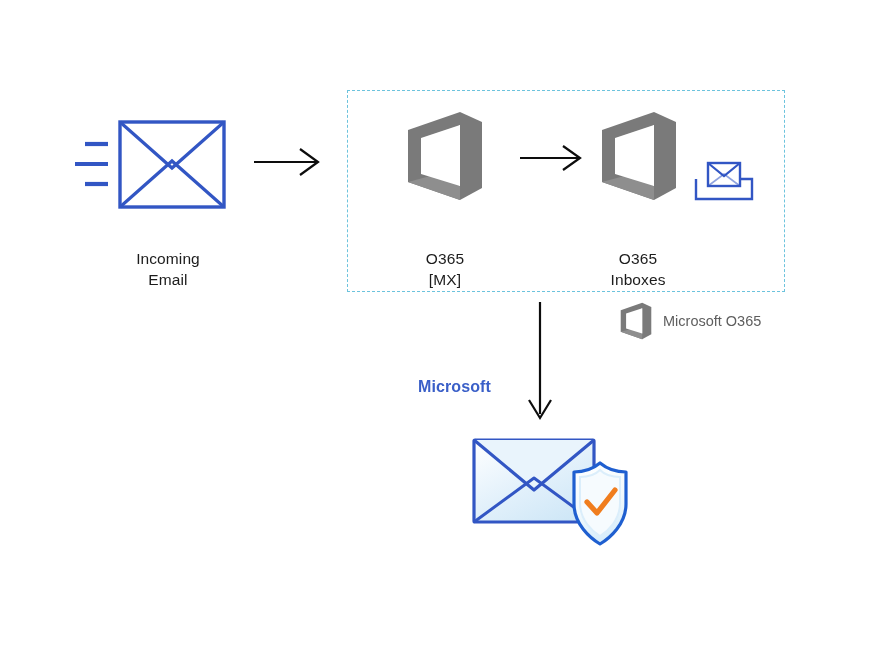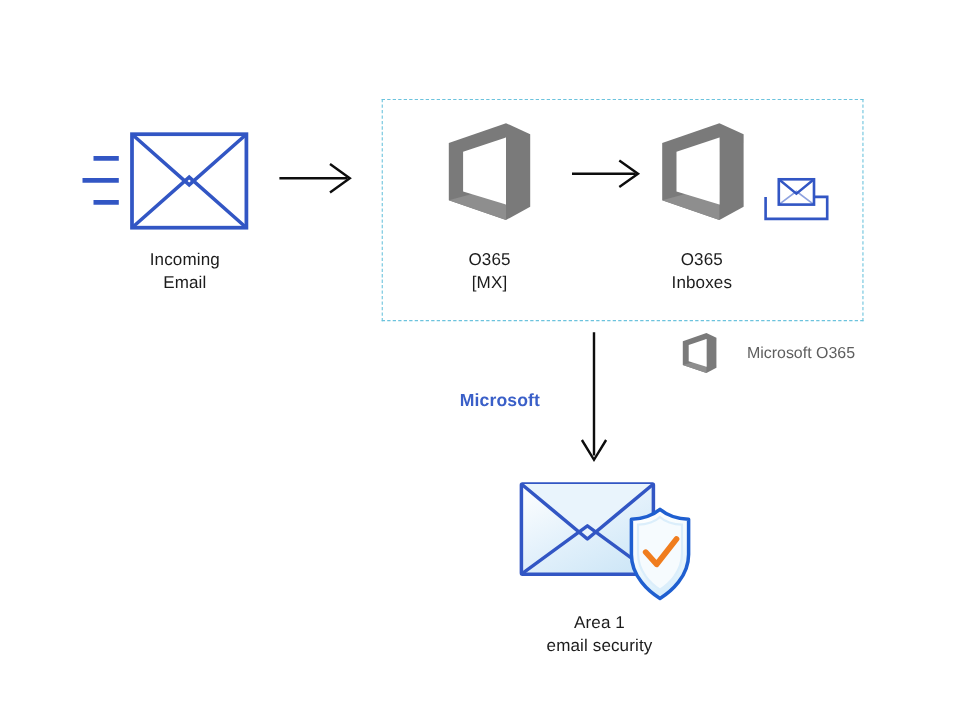--- a/index.html
+++ b/index.html
@@ -26,20 +26,21 @@
   }
   .label {
     position: absolute;
     text-align: center;
     font-family: "Liberation Sans", sans-serif;
     font-size: 15.5px;
     line-height: 21px;
     color: #1c1c1c;
     white-space: pre-line;
     letter-spacing: 0.1px;
+    margin-top: 22px;
   }
   
   #incoming-email-node { left: 72px; top: 118px; width: 160px; height: 94px; }
   #incoming-email-label { left: 88px; top: 226px; width: 160px; }
 
   
   #arrow-ingest { left: 252px; top: 142px; width: 72px; height: 40px; }
 
   
   #o365-boundary {
@@ -64,21 +65,20 @@
   
   #legend-o365 {
     left: 619px; top: 302px;
     display: flex; align-items: center; gap: 10px;
   }
   #legend-o365-text {
     font-size: 14.5px;
     color: #5e5e5e;
     font-family: "Liberation Sans", sans-serif;
     white-space: nowrap;
-    margin-left: 16px;
   }
 
   
   #journaling-label {
     left: 418px; top: 354px; width: 110px;
     color: #3a5fc8;
     font-weight: bold;
     font-size: 16px;
     text-align: left;
   }
@@ -196,16 +196,14 @@
       <path d="M4 8 L64 58 L124 8" fill="#e9f4fc" stroke="#3256c4" stroke-width="3.2" stroke-linejoin="round"></path>
 
       <path d="M4 90 L64 46 L124 90" fill="none" stroke="#3256c4" stroke-width="3.0" stroke-linejoin="round"></path>
 
       <path d="M104 40 C114 40 124 36 130 31 C136 36 146 40 156 40 L156 72 C156 92 140 106 130 112 C120 106 104 92 104 72 Z" fill="url(#shieldGrad)" stroke="#1f5fd0" stroke-width="3.2" stroke-linejoin="round"></path>
       <path d="M110 45 C118 45 126 42 130 38 C134 42 142 45 150 45 L150 71 C150 88 138 99 130 104 C122 99 110 88 110 71 Z" fill="#f6fbfe" stroke="#dbeefb" stroke-width="2"></path>
 
       <path d="M117 70 L127 81 L145 58" fill="none" stroke="#f07d1e" stroke-width="5.2" stroke-linecap="round" stroke-linejoin="round"></path>
     </svg>
   </div>
-  <div class="label" id="area1-label">Area 1
-email security</div>
 
 </div>
 
 </body></html>

